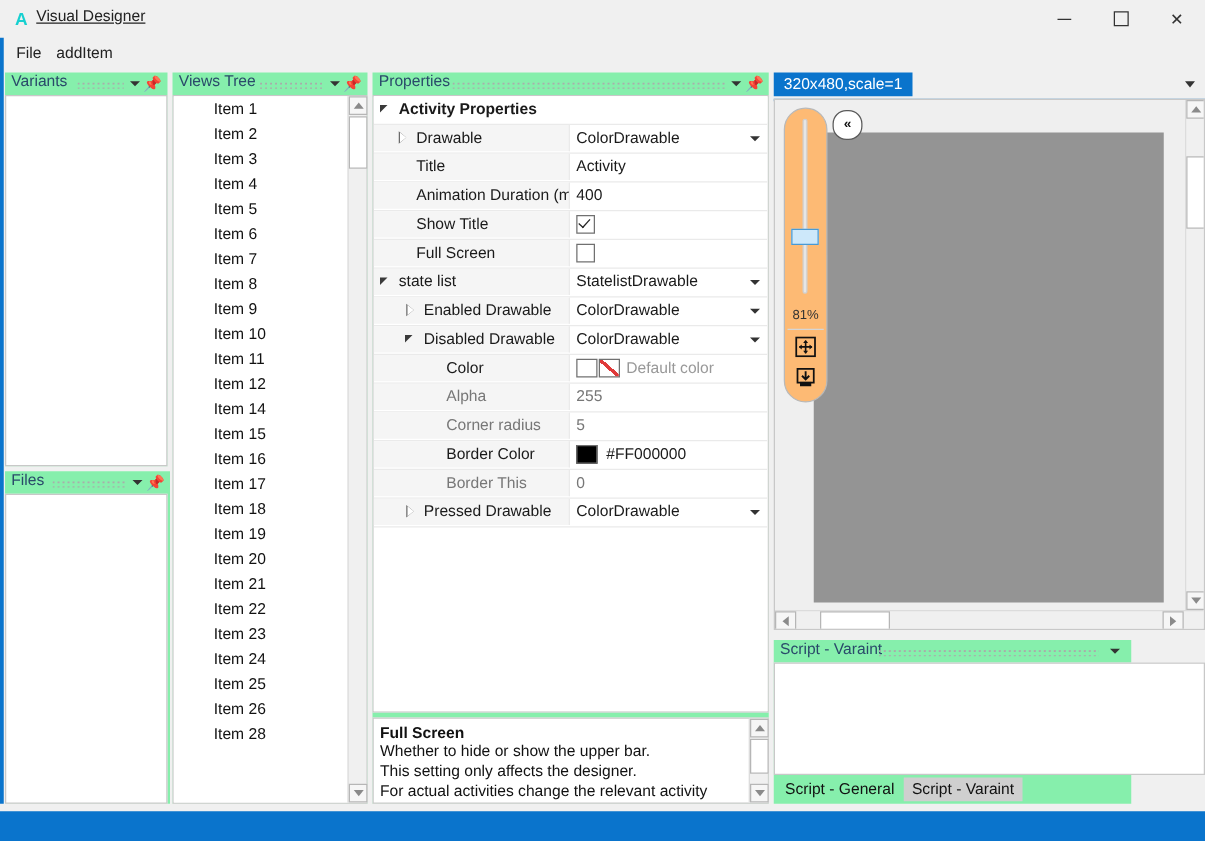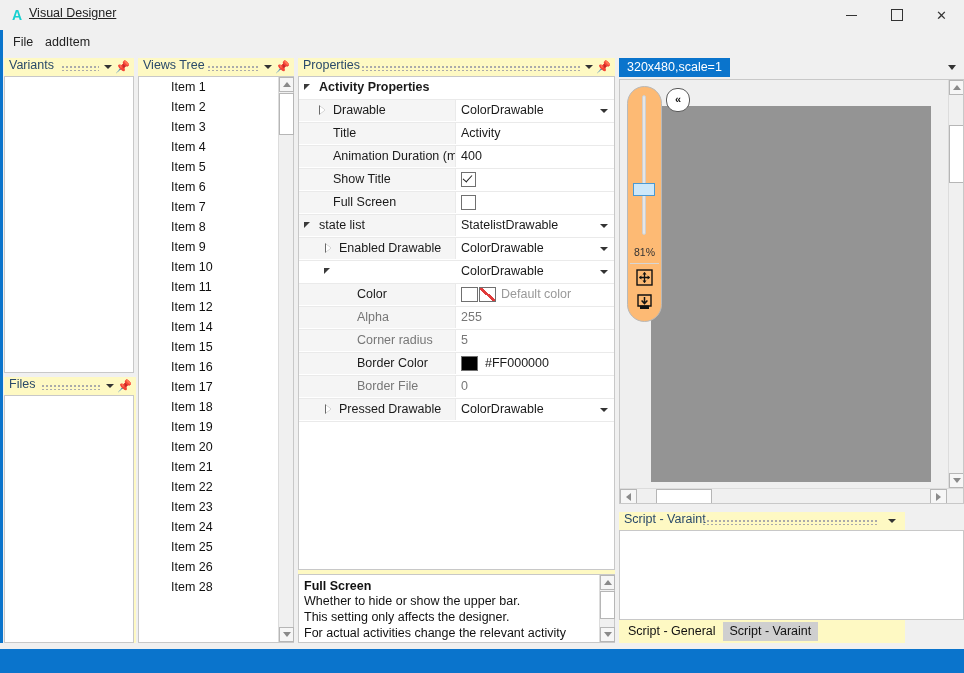--- a/index.html
+++ b/index.html
@@ -23,21 +23,21 @@
   .wbtns{position:absolute;right:0;top:0;height:30px;display:flex;}
   .wbtn{width:45px;height:30px;display:flex;align-items:center;justify-content:center;color:#333;font-size:13px;}
   .gl-min{display:block;width:11px;height:1px;background:#333;}
   .gl-max{display:block;width:10px;height:10px;border:1px solid #333;}
 
   
   .menubar{position:absolute;left:0;top:30px;width:964px;height:23px;}
   .menu-item{position:absolute;top:3px;font-size:12.5px;color:#222;padding:2px 5px;}
 
   
-  .panel{position:absolute;background:#fef9c3;}
+  .panel{position:absolute;background:#86efac;}
   .panel-head{position:relative;height:18px;}
   .panel-title{position:absolute;left:5px;top:0px;font-size:12.5px;color:#2a4a6a;}
   .grip{position:absolute;top:8px;height:5px;
     background-image:radial-gradient(circle at 1px 1px,#aaa 0.8px,transparent 1px);
     background-size:4px 4px;}
   .hdr-caret{position:absolute;top:5px;width:9px;height:9px;}
   .hdr-caret:after{content:"";position:absolute;left:0;top:2px;border-left:4.5px solid transparent;
     border-right:4.5px solid transparent;border-top:4.5px solid #333;}
   .hdr-pin{position:absolute;top:3px;font-size:12px;color:#333;line-height:12px;}
   .panel-body{position:absolute;background:#fff;border:1px solid #c8c8c8;box-sizing:border-box;}
@@ -252,41 +252,42 @@
             <div class="pname" style="padding-left: 20px;">state list</div>
             <div class="exp expanded" style="left: 6px; top: 6px;"></div>
             <div class="pval"><span>StatelistDrawable</span><div class="combo-arrow"></div></div>
           </div>
           <div class="prow">
             <div class="pname" style="padding-left: 40px;">Enabled Drawable</div>
             <div class="exp collapsed" style="left: 26px; top: 6px;"></div>
             <div class="pval"><span>ColorDrawable</span><div class="combo-arrow"></div></div>
           </div>
           <div class="prow">
+            <div class="pname" style="padding-left: 40px;">Disabled Drawable</div>
             <div class="exp expanded" style="left: 26px; top: 6px;"></div>
             <div class="pval"><span>ColorDrawable</span><div class="combo-arrow"></div></div>
           </div>
           <div class="prow">
             <div class="pname" style="padding-left: 58px;">Color</div>
             <div class="pval"><span class="swatch"></span><span class="swatch none" style="margin-left: 1px;"></span><span style="color: rgb(153, 153, 153); margin-left: 5px;">Default color</span></div>
           </div>
           <div class="prow dim">
             <div class="pname" style="padding-left: 58px;">Alpha</div>
             <div class="pval"><span>255</span></div>
           </div>
           <div class="prow dim">
             <div class="pname" style="padding-left: 58px;">Corner radius</div>
             <div class="pval"><span>5</span></div>
           </div>
           <div class="prow">
             <div class="pname" style="padding-left: 58px;">Border Color</div>
             <div class="pval"><span class="swatch" style="background: rgb(0, 0, 0);"></span><span style="margin-left: 7px;">#FF000000</span></div>
           </div>
           <div class="prow dim">
-            <div class="pname" style="padding-left: 58px;">Border File</div>
+            <div class="pname" style="padding-left: 58px;">Border This</div>
             <div class="pval"><span>0</span></div>
           </div>
           <div class="prow">
             <div class="pname" style="padding-left: 40px;">Pressed Drawable</div>
             <div class="exp collapsed" style="left: 26px; top: 6px;"></div>
             <div class="pval"><span>ColorDrawable</span><div class="combo-arrow"></div></div>
           </div>
         </div>
     </div>
 

